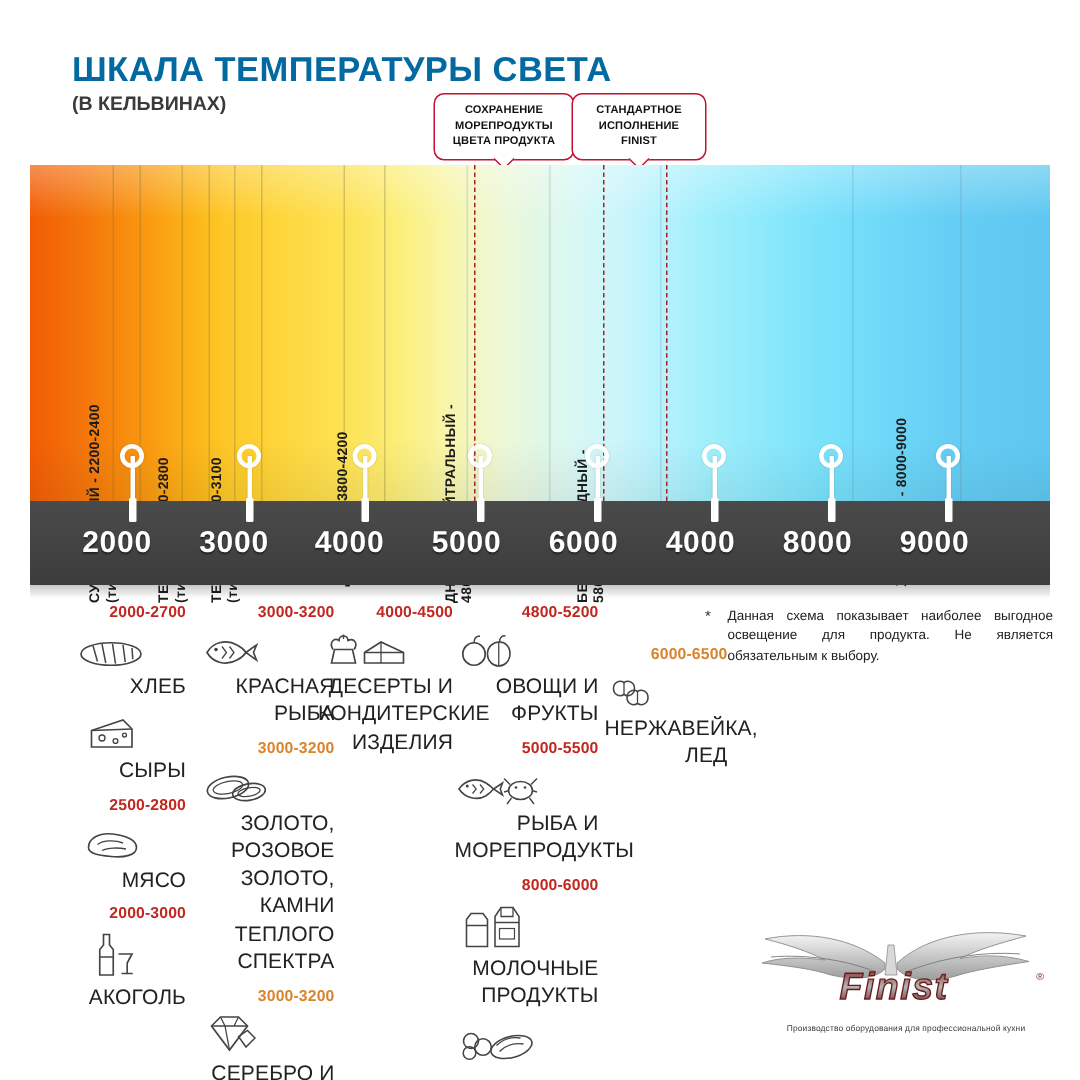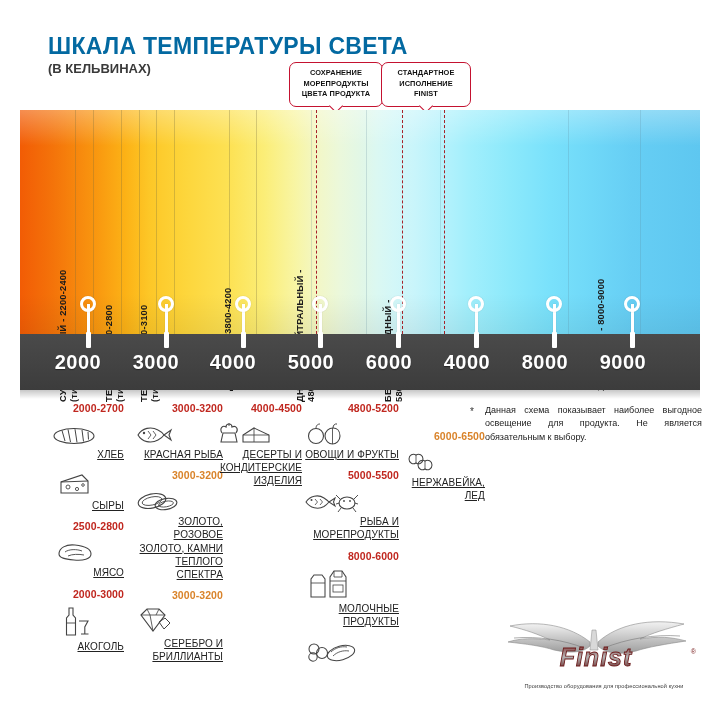--- a/index.html
+++ b/index.html
@@ -134,22 +134,22 @@
   .grp{margin-bottom:5px;}
   .grp-head{
     font-size:10.5px;font-weight:bold;letter-spacing:.1px;
     margin-bottom:4px;
   }
   .red{color:#c0271f;}
   .orange{color:#d9832a;}
   .item{margin-bottom:8px;}
   .icon-box{height:28px;display:flex;align-items:flex-end;}
   .item-label{
-    font-size:10px;color:#222;line-height:1.32;
-    margin-top:2px;letter-spacing:.1px;text-transform:uppercase;text-decoration:underline;
+    font-size:14px;color:#222;line-height:1.32;
+    margin-top:2px;letter-spacing:.1px;text-transform:uppercase;
   }
   svg{display:block;}
 
   
   .note{position:absolute;left:470px;top:404px;width:232px;}
   .note .star{position:absolute;left:0;top:2px;font-size:10px;color:#333;}
   .note p{
     margin:0 0 0 15px;font-size:9px;line-height:1.48;color:#222;
     text-align:justify;
   }

